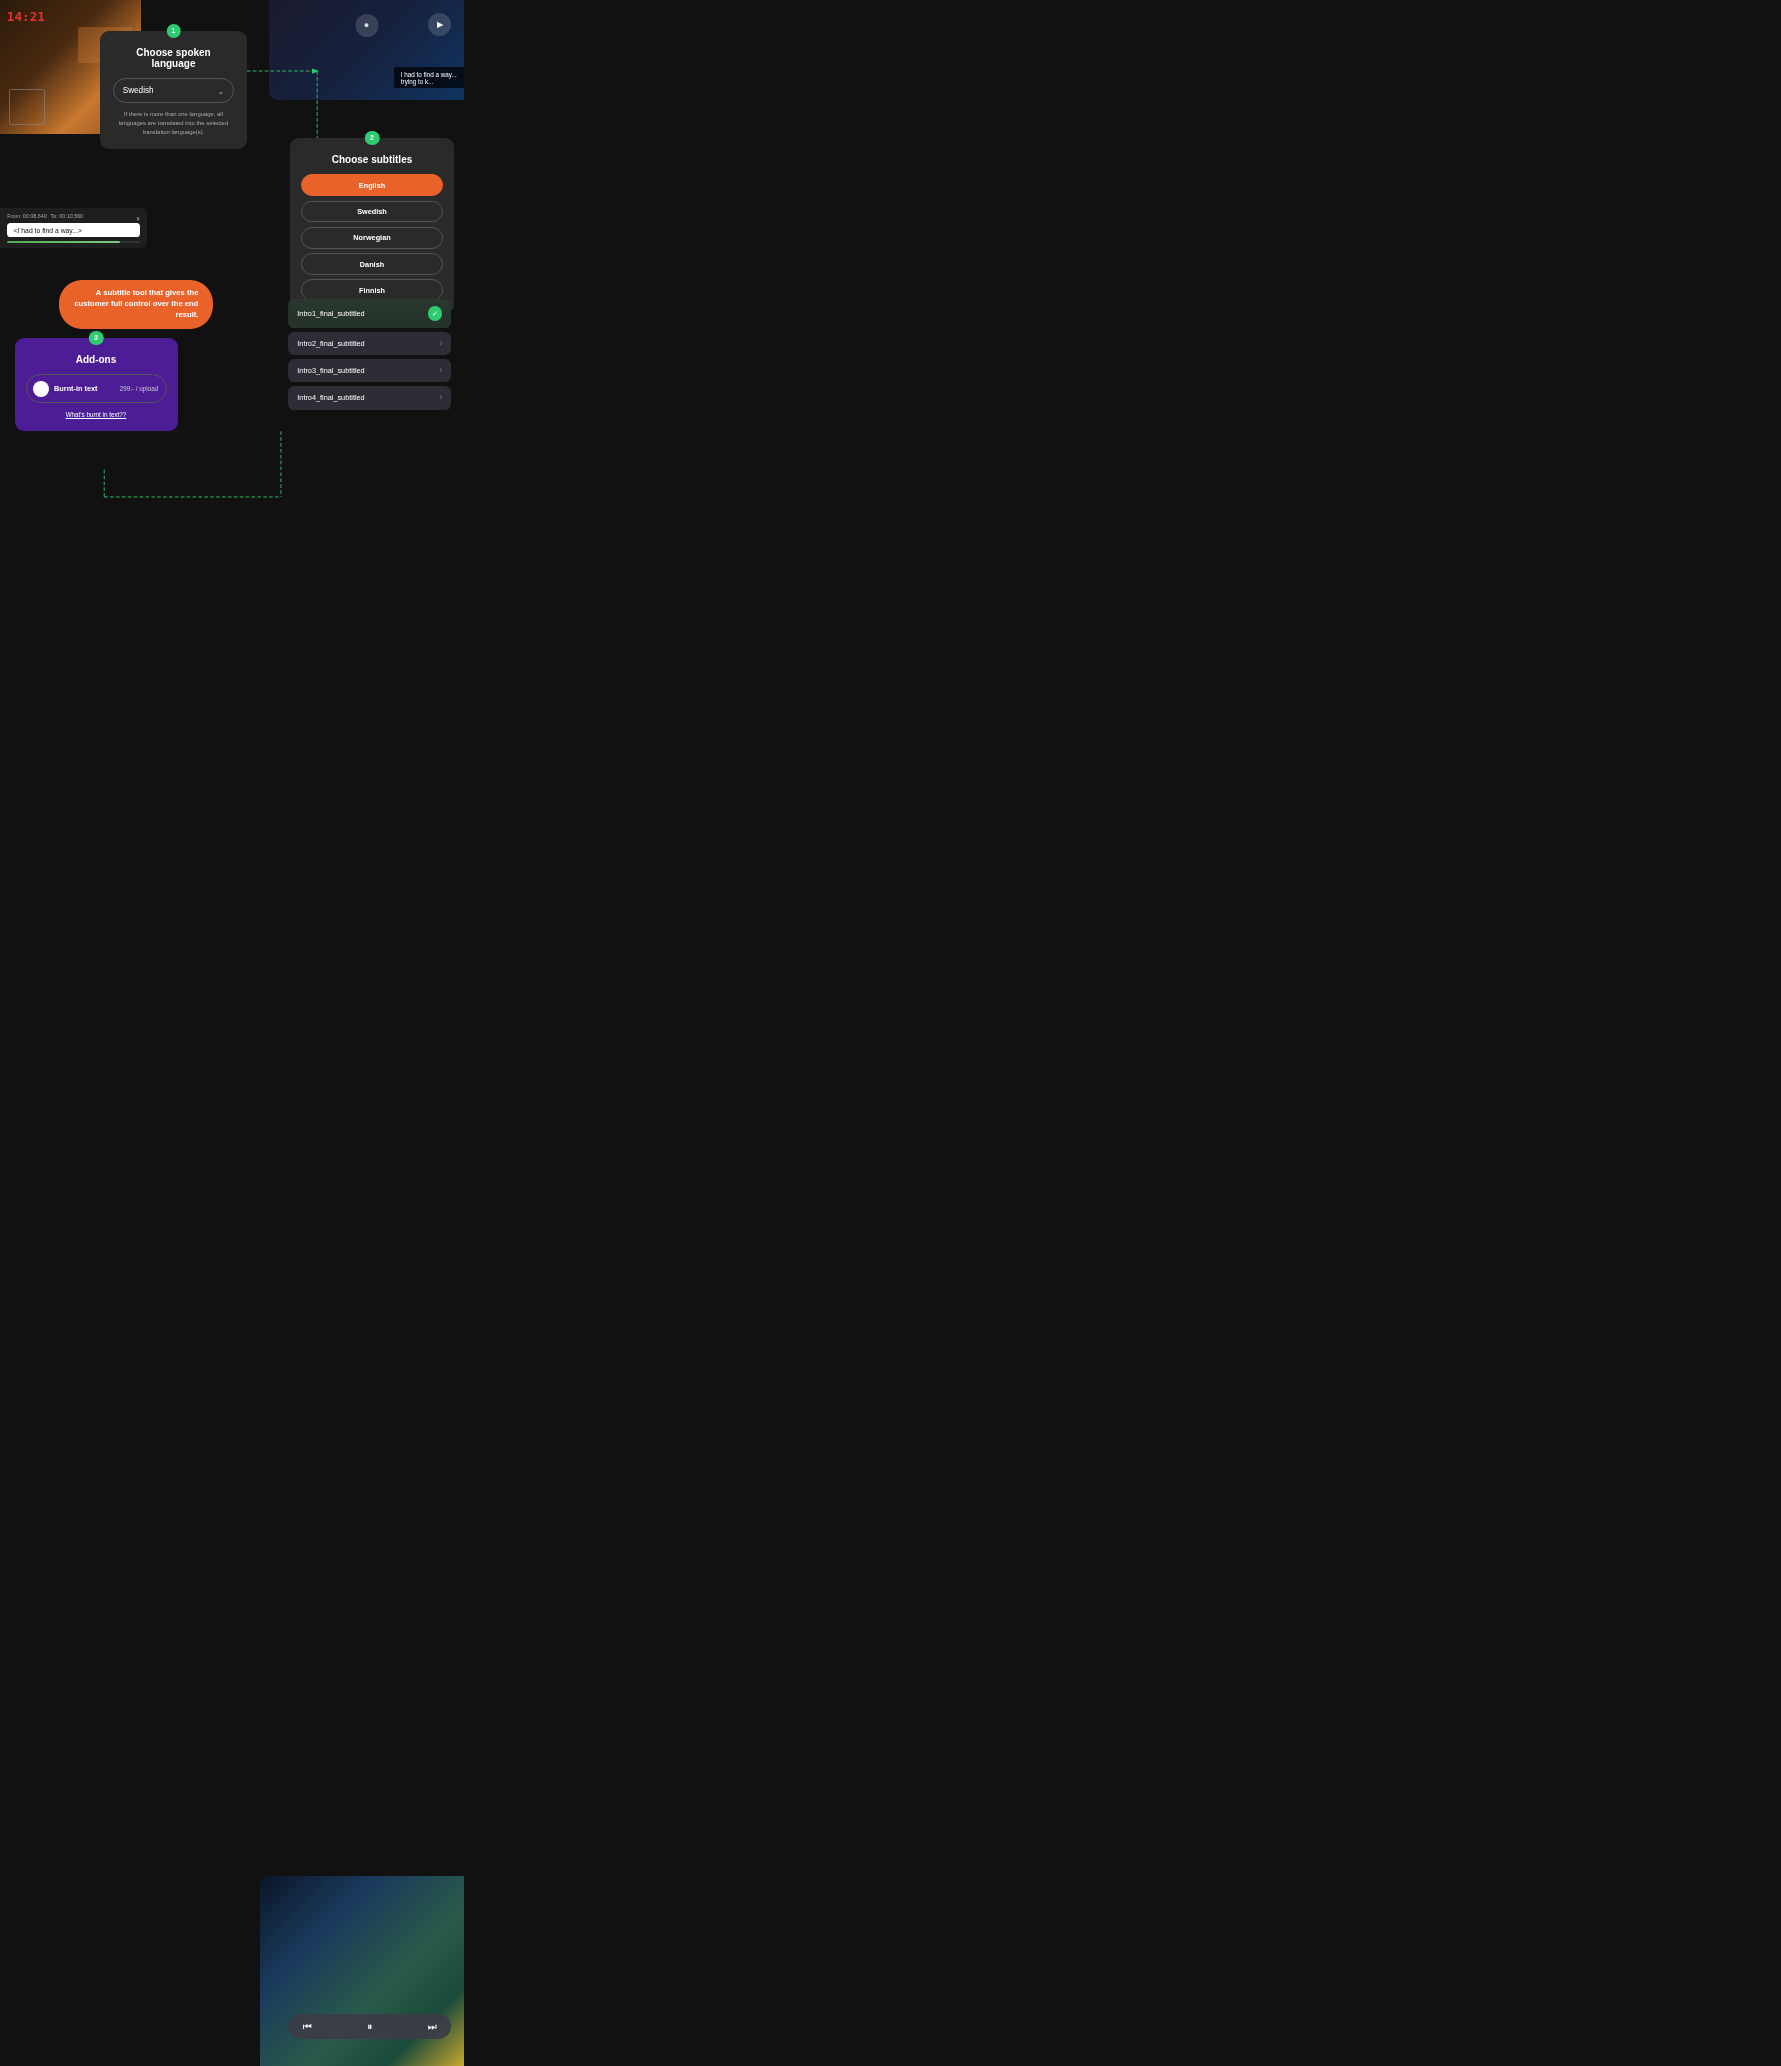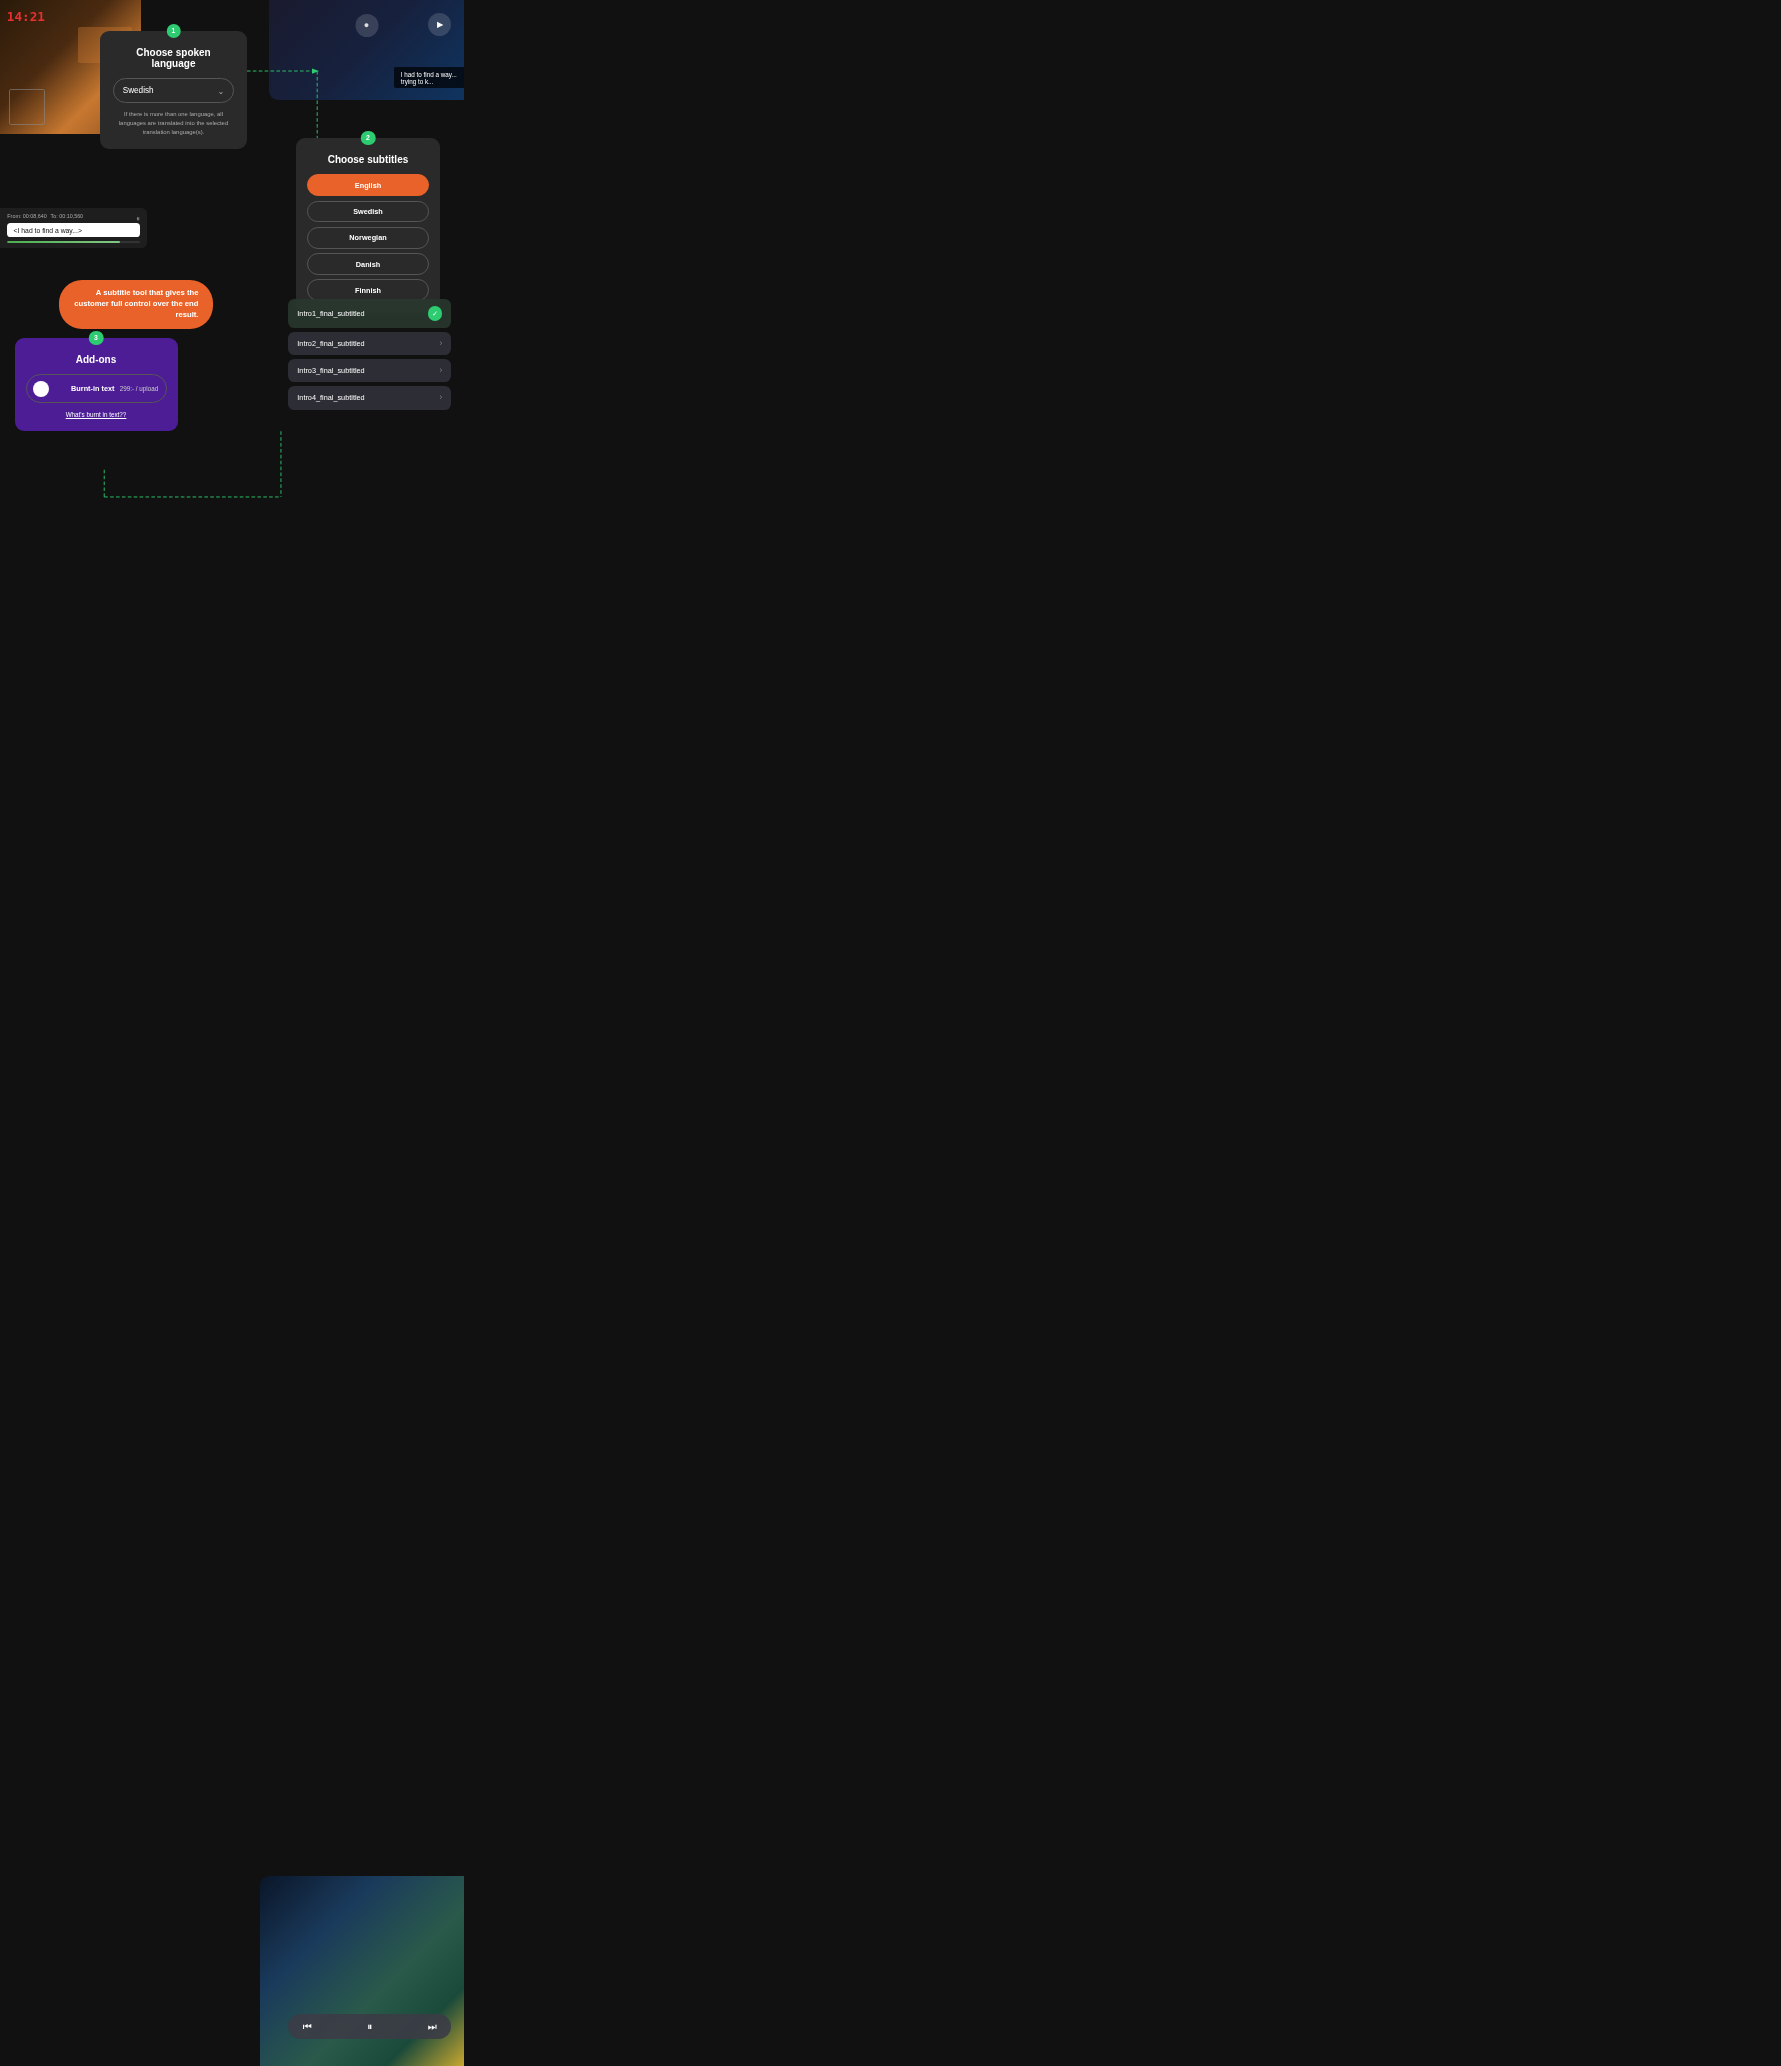--- a/index.html
+++ b/index.html
@@ -180,22 +180,22 @@
     }
     .card-hint {
       color: #aaa;
       font-size: 5.9px;
       line-height: 1.5;
     }
 
     
     .card-subtitles {
       position: absolute;
-      top: 138px; right: 24px;
-      width: 144px;
+      top: 138px; right: 10px;
+      width: 164px;
       background: #2a2a2a;
       border-radius: 9px;
       padding: 12.7px 11px;
       text-align: center;
     }
     .card-subtitles .step-badge {
       top: -7.3px; left: 50%;
       transform: translateX(-50%);
     }
     .subtitle-options {
@@ -263,21 +263,21 @@
     .addon-toggle {
       width: 16.3px; height: 16.3px;
       background: white;
       border-radius: 50%;
       flex-shrink: 0;
     }
     .addon-name {
       color: white;
       font-size: 7.3px;
       font-weight: 600;
-      margin-left: 22px;
+      margin-left: 5px;
       flex: 1;
       text-align: left;
     }
     .addon-price {
       color: #ccc;
       font-size: 6.3px;
     }
     .addon-link {
       color: white;
       font-size: 6.3px;

